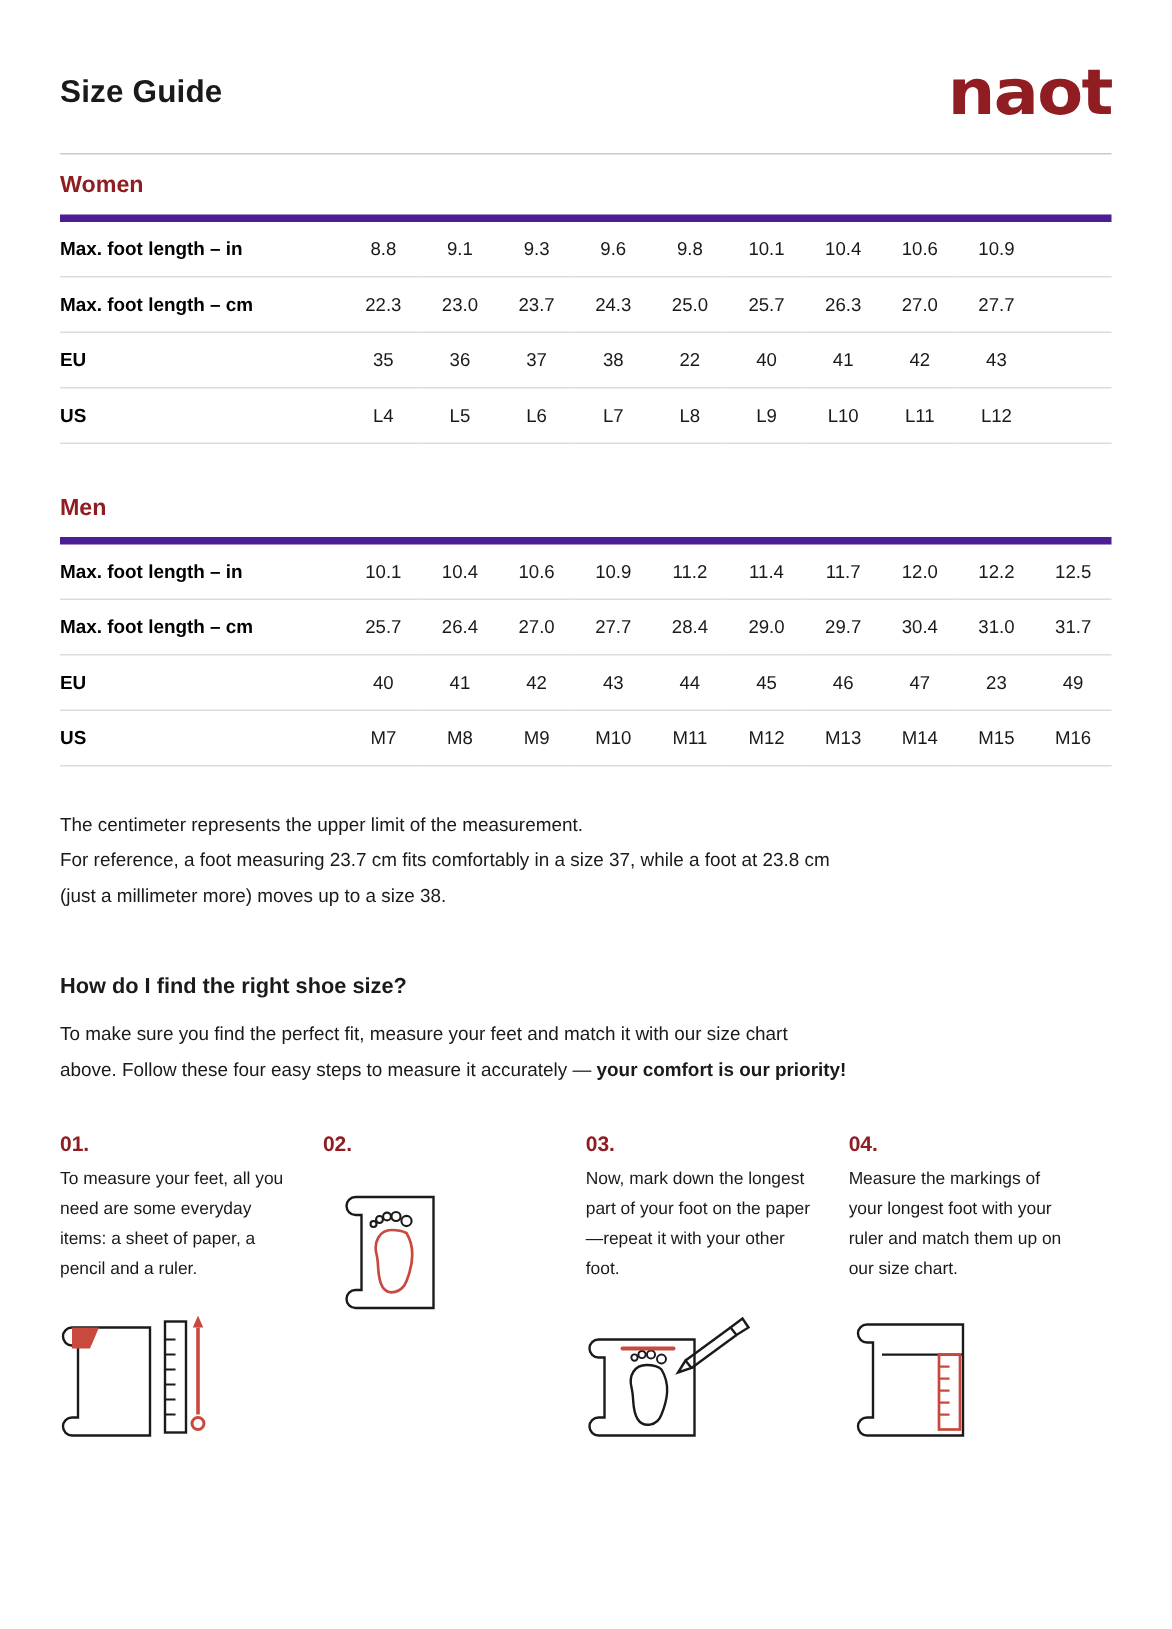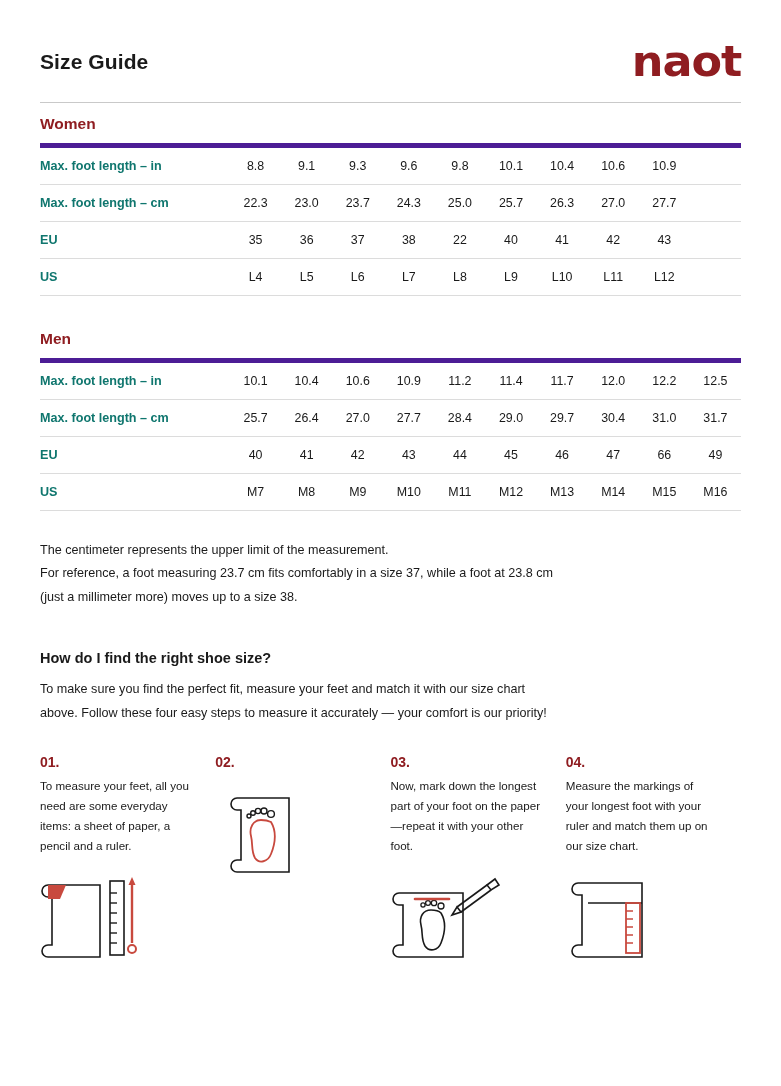--- a/index.html
+++ b/index.html
@@ -68,21 +68,21 @@
   table.size-table td {
     border-bottom: 1px solid #dcdcdc;
     padding: 11px 0;
     font-size: 12.4px;
     text-align: center;
     color: #1a1a1a;
     white-space: nowrap;
   }
   table.size-table td.rowlabel {
     text-align: left;
-    color: #0f766e;
+    color: #000000;
     font-weight: 700;
     font-size: 12.6px;
     width: 190px;
     padding-left: 0;
   }
 
   
   .notes {
     margin-top: 28px;
     font-size: 12.6px;
@@ -96,21 +96,21 @@
     font-weight: 700;
     color: #1a1a1a;
   }
   .howto-body {
     margin-top: 12px;
     font-size: 12.6px;
     line-height: 1.9;
     color: #1a1a1a;
   }
   .howto-body b {
-    font-weight: 400;
+    font-weight: 700;
   }
 
   
   .steps {
     display: flex;
     margin-top: 28px;
     gap: 0;
   }
   .step {
     width: 25%;
@@ -234,21 +234,21 @@
       <tr>
         <td class="rowlabel">EU</td>
         <td>40</td>
         <td>41</td>
         <td>42</td>
         <td>43</td>
         <td>44</td>
         <td>45</td>
         <td>46</td>
         <td>47</td>
-        <td>66</td>
+        <td>23</td>
         <td>49</td>
       </tr>
       <tr>
         <td class="rowlabel">US</td>
         <td>M7</td>
         <td>M8</td>
         <td>M9</td>
         <td>M10</td>
         <td>M11</td>
         <td>M12</td>

